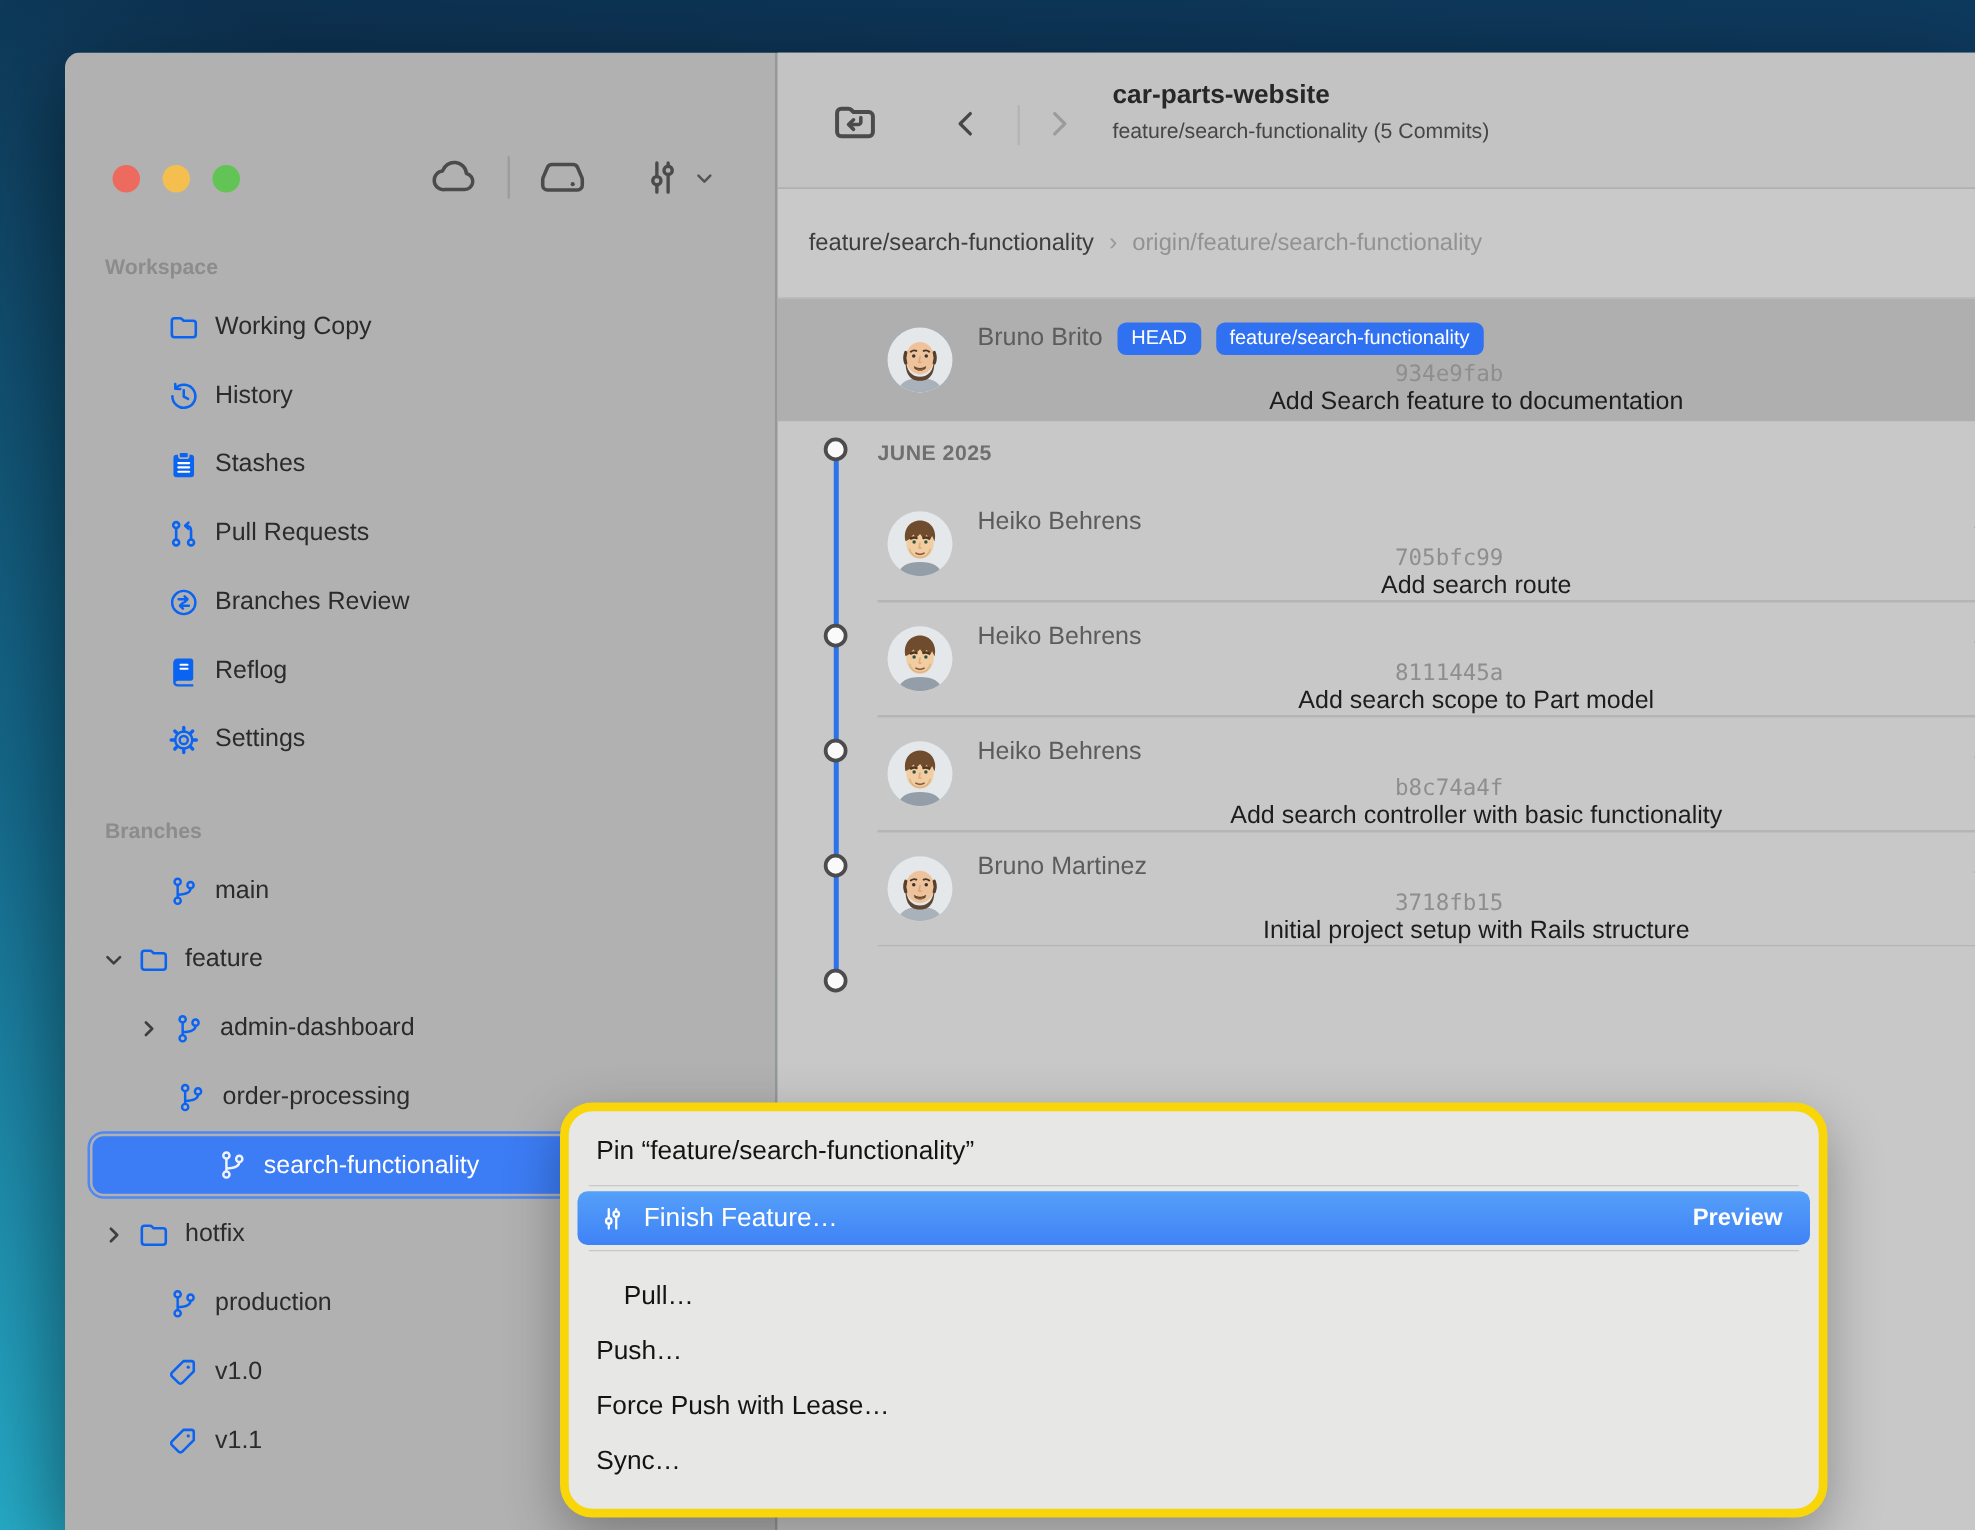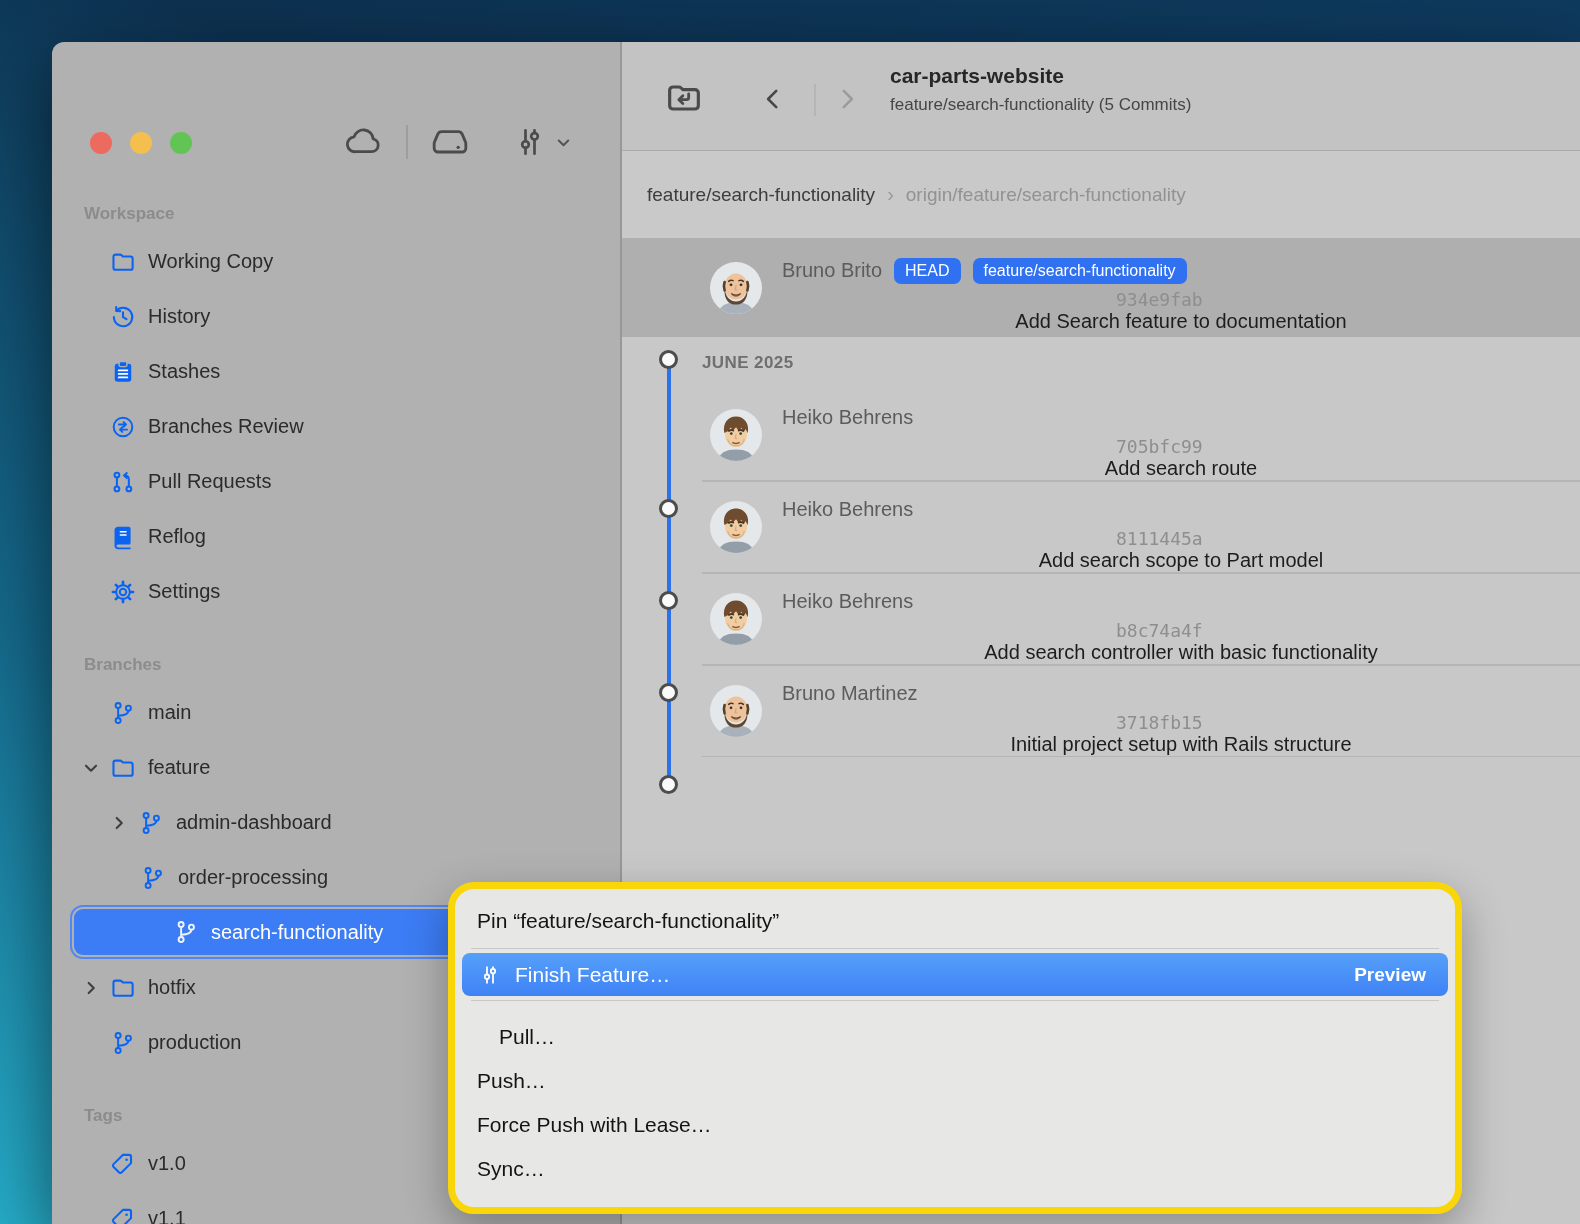--- a/index.html
+++ b/index.html
@@ -25,21 +25,21 @@
   .tbsep{width:2px;height:34px;background:#9d9d9d;margin:0 22px;}
   .sliders-btn{display:flex;align-items:center;margin-left:42px;}
   .sliders{width:36px;height:36px;}
   .tb-chev{width:19px;height:19px;margin-left:6px;color:#555;}
   .side-list{position:absolute;top:152px;left:0;right:0;}
   .section-h{height:40px;line-height:40px;padding-left:32px;color:#8c8c8c;font-size:17px;font-weight:700;}
   .section-h.gap{margin-top:26px;}
   .srow{height:55px;display:flex;align-items:center;font-size:20px;color:#2b2b2b;}
   .icn{width:26px;height:26px;color:#0b64f1;margin-right:12px;flex:none;}
   .chev{width:22px;height:22px;color:#3f3f3f;margin-right:8px;flex:none;}
-  .ind0{padding-left:58px;}
+  .ind0{padding-left:82px;}
   .ind0c{padding-left:28px;}
   .ind1{padding-left:88px;}
   .ind1c{padding-left:56px;}
   .srow.selected{
     margin:4px 24px 5px 22px;padding-left:99px;height:46px;border-radius:9px;
     background:#3c7cf4;color:#fff;
     box-shadow:0 0 0 2px #b1b1b1,0 0 0 4px #4f88f2;
   }
   .srow.selected .icn{color:#eef4ff;}
   
@@ -160,45 +160,45 @@
             <rect x="4.4" y="4.4" width="15.2" height="16.6" rx="2.2" fill="currentColor"></rect>
             <rect x="8.4" y="2.4" width="7.2" height="4.6" rx="1.5" fill="currentColor" stroke="#b1b1b1" stroke-width="1.3"></rect>
             <path d="M8 10.6h8 M8 13.8h8 M8 17h8" stroke="#fff" stroke-width="1.6" stroke-linecap="round"></path>
           </svg>
         </span>
         <span>Stashes</span>
       </div>
 
       <div class="srow ind0">
         <span class="icn">
-          <svg viewBox="0 0 24 24" fill="none" stroke="currentColor" stroke-width="1.8" stroke-linecap="round" stroke-linejoin="round">
-            <circle cx="12" cy="12" r="8.6"></circle>
-            <path d="M8.2 9.6h6.4 M12.6 7.5l2.2 2.1-2.2 2.1"></path>
-            <path d="M15.8 14.4H9.4 M11.4 12.3l-2.2 2.1 2.2 2.1"></path>
-          </svg>
-        </span>
-        <span>Branches Review</span>
-      </div>
-
-      <div class="srow ind0">
-        <span class="icn">
           <svg viewBox="0 0 24 24" fill="none" stroke="currentColor" stroke-width="1.9" stroke-linecap="round" stroke-linejoin="round">
             <circle cx="6.4" cy="5.6" r="2.2"></circle>
               <circle cx="6.4" cy="18.4" r="2.2"></circle>
               <path d="M6.4 7.9v8.3"></path>
             <circle cx="17.4" cy="18.4" r="2.2"></circle>
               <path d="M17.4 16.2V9.6c0-2.2-1.4-3.5-3.7-3.5h-.4"></path>
             <path d="M15.5 3.8l-2.4 2.3 2.4 2.3"></path>
           </svg>
         </span>
         <span>Pull Requests</span>
       </div>
 
       <div class="srow ind0">
         <span class="icn">
+          <svg viewBox="0 0 24 24" fill="none" stroke="currentColor" stroke-width="1.8" stroke-linecap="round" stroke-linejoin="round">
+            <circle cx="12" cy="12" r="8.6"></circle>
+            <path d="M8.2 9.6h6.4 M12.6 7.5l2.2 2.1-2.2 2.1"></path>
+            <path d="M15.8 14.4H9.4 M11.4 12.3l-2.2 2.1 2.2 2.1"></path>
+          </svg>
+        </span>
+        <span>Branches Review</span>
+      </div>
+
+      <div class="srow ind0">
+        <span class="icn">
           <svg viewBox="0 0 24 24">
             <path fill="currentColor" d="M7.6 2.6h9.6c1 0 1.8.8 1.8 1.8v12.8c0 1-.8 1.8-1.8 1.8H7.8c-1 0-1.8.6-1.8 1.3s.8 1.3 1.8 1.3h11.2v1.6H7.6c-2.1 0-3.4-1.2-3.4-2.9V5.9c0-2 1.3-3.3 3.4-3.3z"></path>
             <path d="M9.6 7.2h5.2 M9.6 10.2h5.2" stroke="#fff" stroke-width="1.5" stroke-linecap="round"></path>
           </svg>
         </span>
         <span>Reflog</span>
       </div>
 
       <div class="srow ind0">
         <span class="icn">
@@ -301,21 +301,20 @@
           <svg viewBox="0 0 24 24" fill="none" stroke="currentColor" stroke-width="1.8" stroke-linecap="round">
             <circle cx="7.5" cy="5" r="2.3"></circle>
               <circle cx="7.5" cy="19" r="2.3"></circle>
               <circle cx="17" cy="7.5" r="2.3"></circle>
             <path d="M7.5 7.4v9.2 M17 9.9c0 3.6-4.4 4.4-9.4 4.6"></path>
           </svg>
         </span>
         <span>production</span>
       </div>
 
-      <div class="section-h gap">Tags</div>
 
       <div class="srow ind0">
         <span class="icn">
           <svg viewBox="0 0 24 24" fill="none" stroke="currentColor" stroke-width="1.9" stroke-linejoin="round">
             <path d="M11.8 3.6h5.9a1.7 1.7 0 0 1 1.7 1.7v5.9L10.9 19.7a1.9 1.9 0 0 1-2.7 0l-4.9-4.9a1.9 1.9 0 0 1 0-2.7L11.8 3.6z"></path>
             <circle cx="15.3" cy="8.1" r="1.2" fill="currentColor" stroke="none"></circle>
           </svg>
         </span>
         <span>v1.0</span>
       </div>

